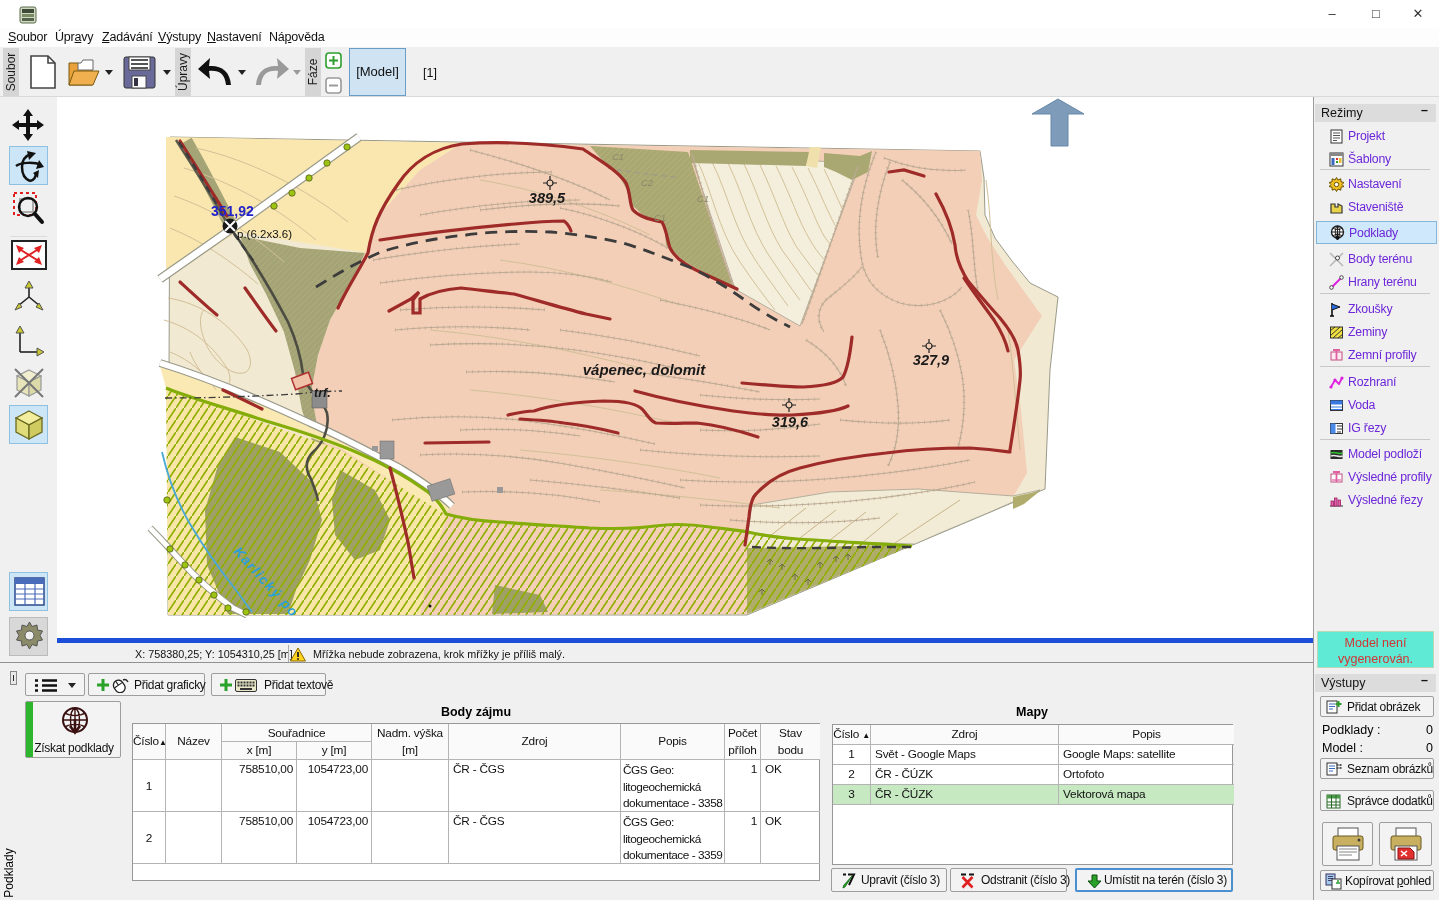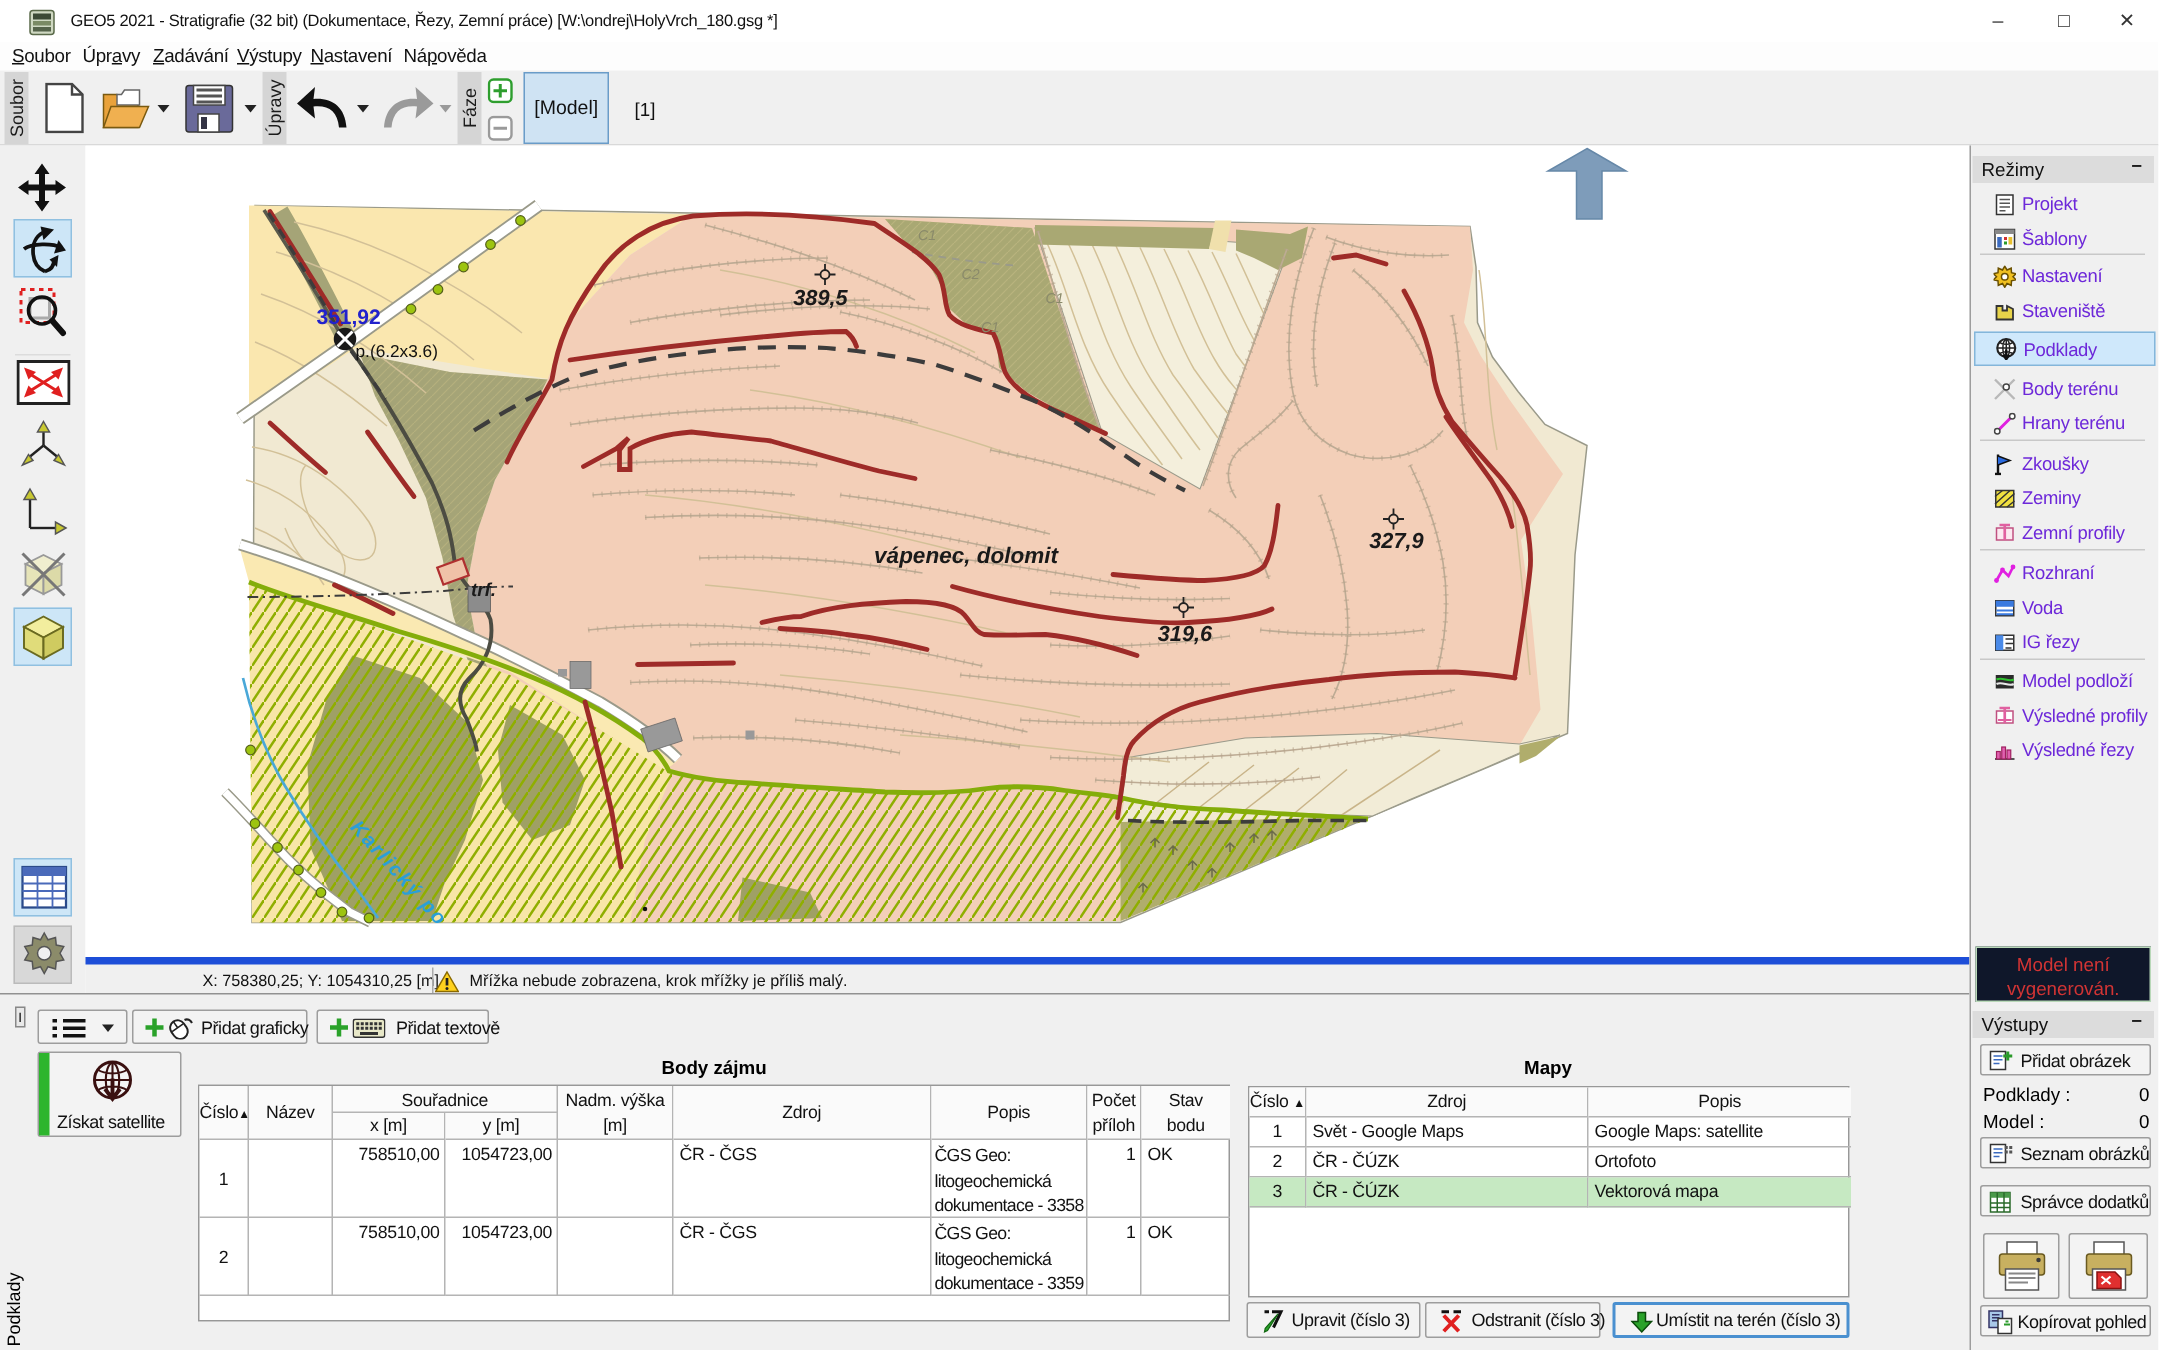--- a/index.html
+++ b/index.html
@@ -48,21 +48,20 @@
 <body>
 <div id="win">
 
   <div id="titlebar" class="abs">
     <svg class="abs" style="left:19px;top:6px" width="18" height="18" viewBox="0 0 18 18">
       <rect x="1" y="1" width="16" height="16" rx="2" fill="#cfd8c2" stroke="#5a6a4a"></rect>
       <rect x="3" y="3" width="12" height="4" fill="#3c4a36"></rect>
       <rect x="3" y="8" width="12" height="3" fill="#7a8a64"></rect>
       <rect x="3" y="12" width="12" height="3" fill="#55634a"></rect>
     </svg>
-    <div class="abs txt">GEO5 2021 - Stratigrafie (32 bit) (Dokumentace, Řezy, Zemní práce) [W:\ondrej\HolyVrch_180.gsg *]</div>
     <div class="abs winbtn" style="left:1324px">–</div>
     <div class="abs winbtn" style="left:1368px">□</div>
     <div class="abs winbtn" style="left:1410px">✕</div>
   </div>
 
   <div id="menubar" class="abs">
     <span style="left:8px"><u>S</u>oubor</span>
     <span style="left:55px">Úpr<u>a</u>vy</span>
     <span style="left:102px"><u>Z</u>adávání</span>
     <span style="left:158px"><u>V</u>ýstupy</span>
@@ -506,21 +505,21 @@
         </svg>
       <span class="abs" style="left:52px;top:4px">Přidat textově</span>
     </div>
     <div class="btn" style="left:25px;top:38px;width:96px;height:57px">
       <div class="abs" style="left:0;top:0;width:7px;height:55px;background:#2db52d"></div>
       <svg class="abs" style="left:33px;top:3px" width="32" height="32" viewBox="0 0 32 32">
         <circle cx="16" cy="15" r="12" fill="none" stroke="#3a1010" stroke-width="2"></circle>
         <path d="M4 15 H28 M16 3 V27 M6 8 C11 11.5 21 11.5 26 8 M6 22 C11 18.5 21 18.5 26 22 M16 3 C10 6 10 24 16 27 M16 3 C22 6 22 24 16 27" fill="none" stroke="#3a1010" stroke-width="1.4"></path>
         <path d="M16 14 L16 26 M11 21 L16 27.5 L21 21" stroke="#3a1010" stroke-width="2.6" fill="none"></path>
       </svg>
-      <div class="abs" style="left:0;top:39px;width:96px;text-align:center;font-size:12px">Získat satellite</div>
+      <div class="abs" style="left:0;top:39px;width:96px;text-align:center;font-size:12px">Získat podklady</div>
     </div>
     <div class="abs" style="left:376px;top:42px;width:200px;text-align:center;font-size:12.5px;font-weight:bold">Body zájmu</div>
 
     <div class="tbl" style="left:132px;top:60px;width:688px;height:158px">
       <div class="cell hdr" style="left:0;top:0;width:33px;height:36px;line-height:34px">Číslo<span style="font-size:8px">▲</span></div>
       <div class="cell hdr" style="left:33px;top:0;width:56px;height:36px;line-height:34px">Název</div>
       <div class="cell hdr" style="left:89px;top:0;width:150px;height:18px;line-height:18px">Souřadnice</div>
       <div class="cell hdr" style="left:89px;top:18px;width:75px;height:18px;line-height:17px">x [m]</div>
       <div class="cell hdr" style="left:164px;top:18px;width:75px;height:18px;line-height:17px">y [m]</div>
       <div class="cell hdr" style="left:239px;top:0;width:77px;height:36px;line-height:17px;padding-top:1px">Nadm. výška<br>[m]</div>
@@ -712,21 +711,21 @@
       </div>
     <div class="ritem" style="top:392px">
         <svg class="ricon" viewBox="0 0 15 15">
           <path d="M1 13 H14" stroke="#555" stroke-width="1.2"></path>
           <rect x="2" y="8" width="2.5" height="5" fill="#e060b0" stroke="#a02060" stroke-width="0.8"></rect>
           <rect x="5.5" y="5" width="2.5" height="8" fill="#e060b0" stroke="#a02060" stroke-width="0.8"></rect>
           <rect x="9" y="7" width="2.5" height="6" fill="#e060b0" stroke="#a02060" stroke-width="0.8"></rect>
         </svg>
         <span class="lbl">Výsledné řezy</span>
       </div>
-    <div class="abs" style="left:3px;top:534px;width:117px;height:37px;background:#0f172a;border:1px solid #b8d8b8;color:#d23434;font-size:12.5px;text-align:center;padding-top:3px;line-height:16px">Model není<br>vygenerován.</div>
+    <div class="abs" style="left:3px;top:534px;width:117px;height:37px;background:#5eead4;border:1px solid #b8d8b8;color:#d23434;font-size:12.5px;text-align:center;padding-top:3px;line-height:16px">Model není<br>vygenerován.</div>
     <div class="phdr" style="top:577px">Výstupy<span class="min">–</span></div>
     <div class="btn" style="left:6px;top:599px;width:114px;height:21px">
       <svg class="abs" style="left:5px;top:2px" width="16" height="16" viewBox="0 0 16 16">
           <rect x="1" y="2" width="10" height="12" fill="#fff" stroke="#333"></rect>
           <path d="M3 5 H9 M3 7.5 H9 M3 10 H7" stroke="#3a6ac0" stroke-width="1"></path>
           <path d="M12.5 2 V8 M9.5 5 H15.5" stroke="#2a9a2a" stroke-width="2"></path>
         </svg>
       <span class="abs" style="left:26px;top:3px">Přidat obrázek</span>
     </div>
     <div class="abs" style="left:8px;top:626px;font-size:12.5px">Podklady :</div>

